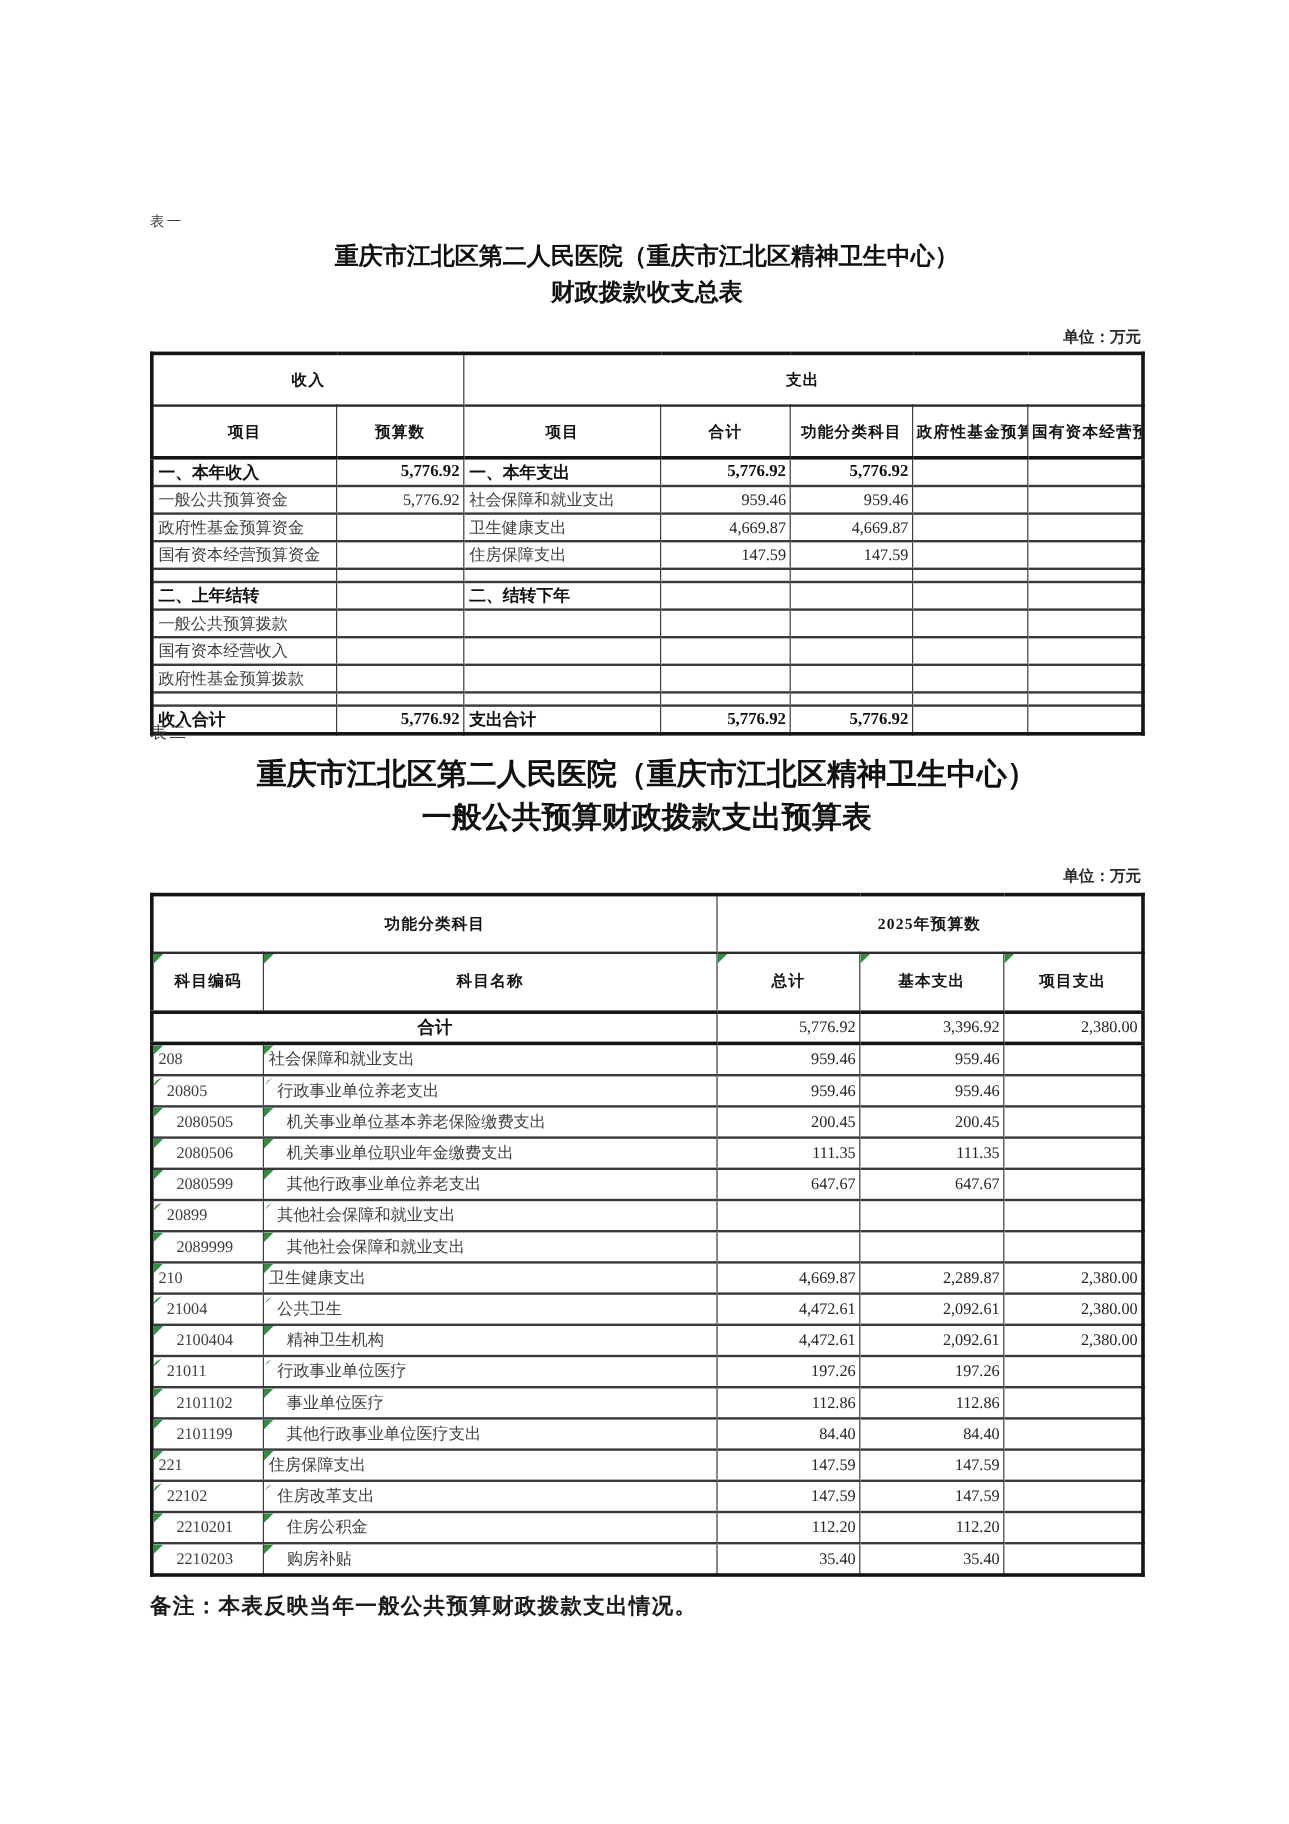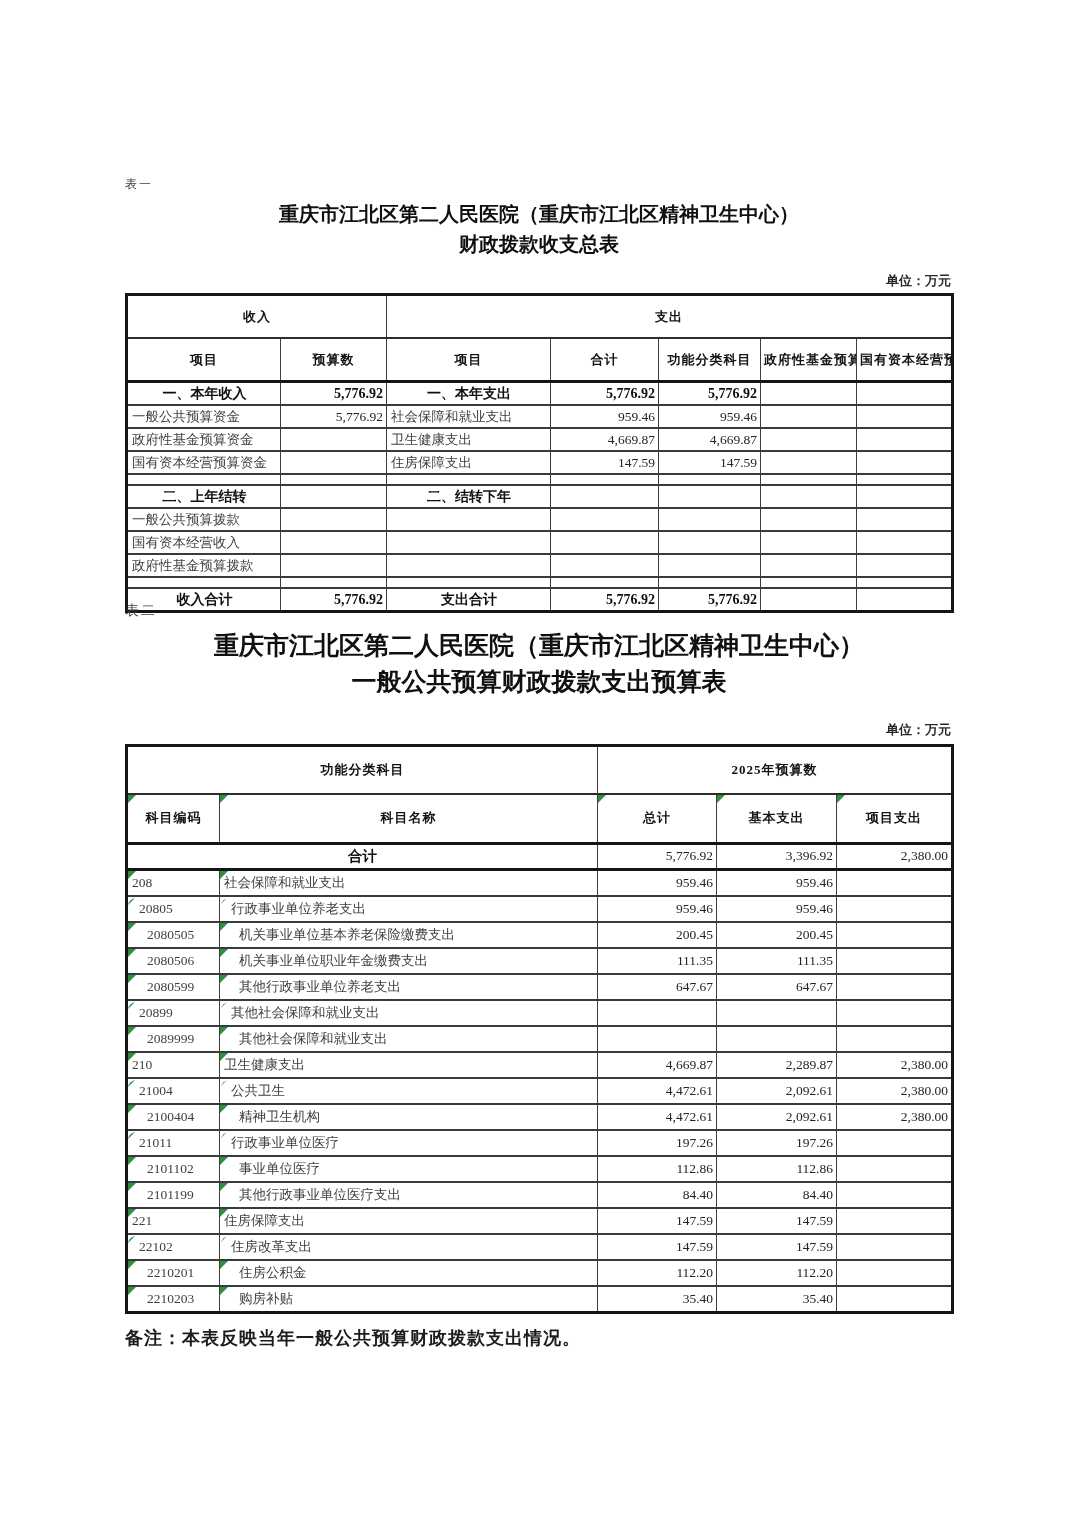--- a/index.html
+++ b/index.html
@@ -38,21 +38,21 @@
     letter-spacing:1px;line-height:1.35;
   }
   table.doc tr.hdr1 td{height:41px;border-bottom:2px solid #2c2c2c;}
   table.doc tr.hdr2 td{height:41px;border-bottom:3px solid #151515;}
   #table2 tr.hdr1 td{height:46px;}
   #table2 tr.hdr2 td{height:47px;}
   table.doc tr.datarow td{height:21px;}
   #table2 tr.datarow td{height:24px;}
   table.doc tr.spacer td{height:9px;}
   table.doc tr.boldrow td{font-weight:bold;color:#101010;font-size:14px;}
-  table.doc tr.boldrow td.lab{text-align:center;}
+  table.doc tr.boldrow td.lab{}
   table.doc td.lab{text-align:left;}
   table.doc td.num{text-align:right;padding-right:3px;color:#242424;}
   table.doc tr.totalrow td{height:23px;border-bottom:3px solid #151515;}
   table.doc tr.totalrow td.lab{text-align:center;font-weight:bold;color:#101010;font-size:14.5px;}
   .ind0{padding-left:4px !important;}
   .ind1{padding-left:11px !important;border-radius:10px;}
   .ind2{padding-left:19px !important;}
   .tri-mark{
     position:absolute;top:0;left:0;width:0;height:0;
     border-top:8px solid var(--tri-green,#2f8f3f);

